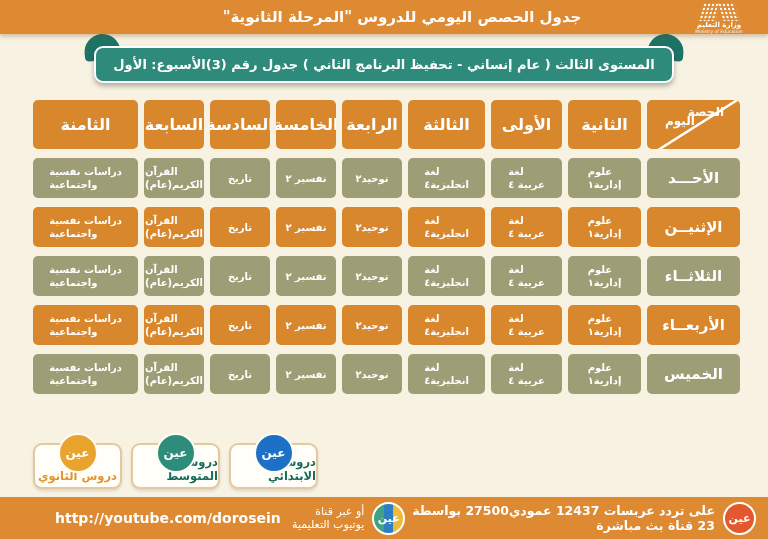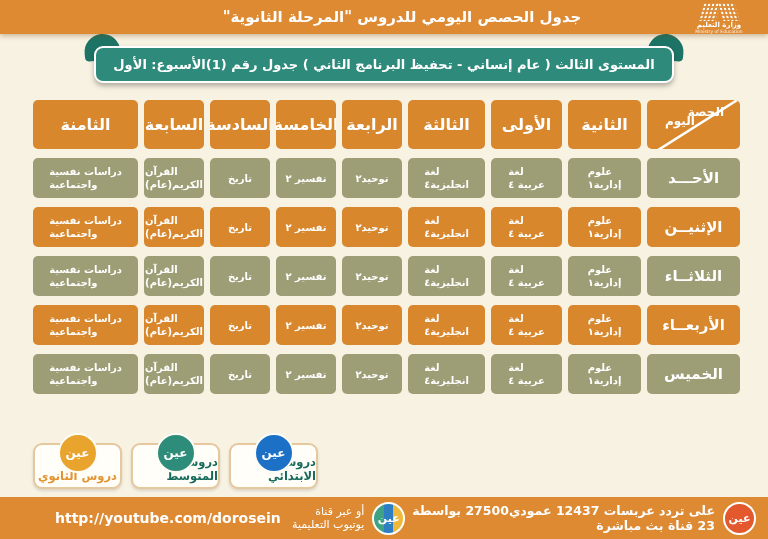--- a/index.html
+++ b/index.html
@@ -122,21 +122,21 @@
   </div>
   <div class="ministry">
     <div class="dots"></div>
     <div class="ar">وزارة التعليم</div>
     <div class="en">Ministry of Education</div>
   </div>
 
   <div class="ribbon">
     <span class="curl l"></span>
     <span class="curl r"></span>
-    <div class="body">المستوى الثالث ( عام إنساني - تحفيظ البرنامج الثاني )  جدول رقم (1)الأسبوع: الأول</div>
+    <div class="body">المستوى الثالث ( عام إنساني - تحفيظ البرنامج الثاني )  جدول رقم (3)الأسبوع: الأول</div>
   </div>
 
   <div class="table">
 
     <div class="cell c-orange corner">
       <svg viewBox="0 0 93 49" preserveAspectRatio="none">
         <line x1="8" y1="52" x2="95" y2="-3" stroke="#ffffff" stroke-width="2.5"></line>
       </svg>
       <span class="t">الحصة</span>
       <span class="b">اليوم</span>

